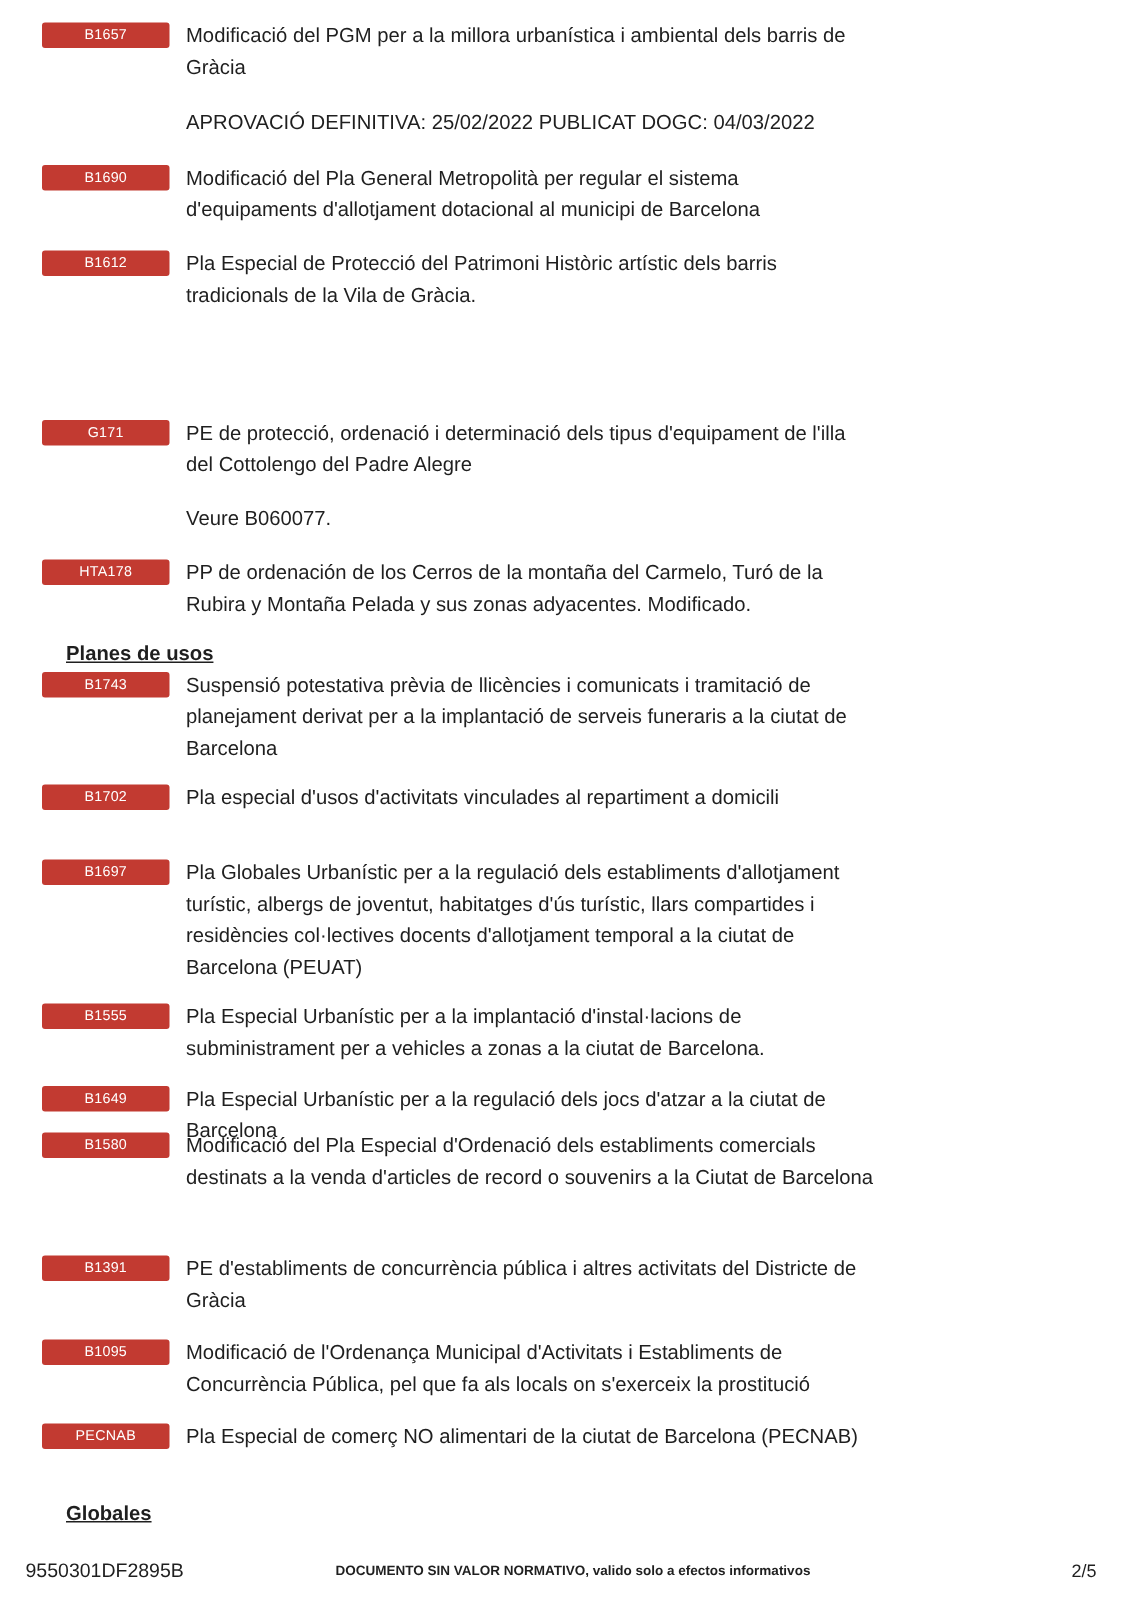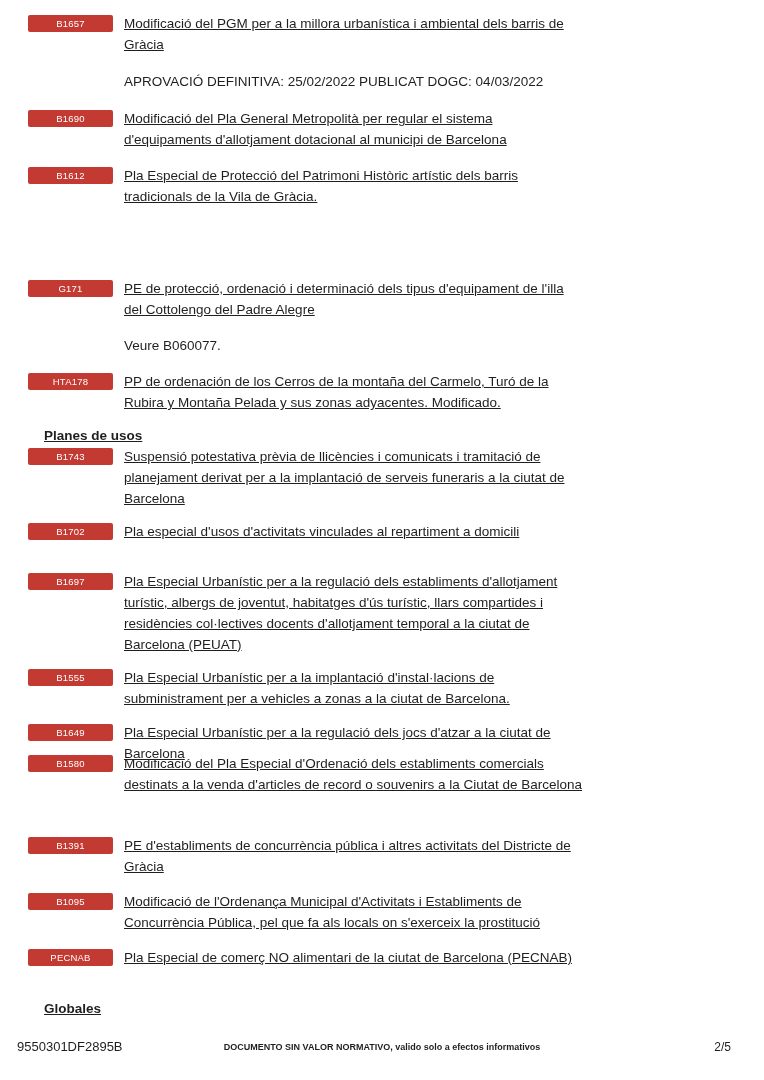--- a/index.html
+++ b/index.html
@@ -5,21 +5,21 @@
   html, body { margin: 0; padding: 0; background: #ffffff; }
   .page {
     position: relative;
     width: 764px;
     height: 1080px;
     background: #ffffff;
     font-family: "Liberation Sans", sans-serif;
     color: #1f1f1f;
     overflow: hidden;
   }
-  .row { position: absolute; left: 0; width: 668px; text-decoration: underline; }
+  .row { position: absolute; left: 0; width: 668px; }
   .badge {
     position: absolute;
     left: 28px;
     top: 2px;
     width: 85px;
     height: 17px;
     background: var(--badge-color, #c23a31);
     color: #ffffff;
     font-size: 9.5px;
     line-height: 17px;
@@ -114,21 +114,21 @@
 Barcelona</div>
   </div>
 
   <div class="row" style="top:521px">
     <span class="badge">B1702</span>
     <div class="desc">Pla especial d'usos d'activitats vinculades al repartiment a domicili</div>
   </div>
 
   <div class="row" style="top:571px">
     <span class="badge">B1697</span>
-    <div class="desc">Pla Especial Urbanístic per a la regulació dels establiments d'allotjament
+    <div class="desc">Pla Globales Urbanístic per a la regulació dels establiments d'allotjament
 turístic, albergs de joventut, habitatges d'ús turístic, llars compartides i
 residències col·lectives docents d'allotjament temporal a la ciutat de
 Barcelona (PEUAT)</div>
   </div>
 
   <div class="row" style="top:667px">
     <span class="badge">B1555</span>
     <div class="desc">Pla Especial Urbanístic per a la implantació d'instal·lacions de
 subministrament per a vehicles a zonas a la ciutat de Barcelona.</div>
   </div>

